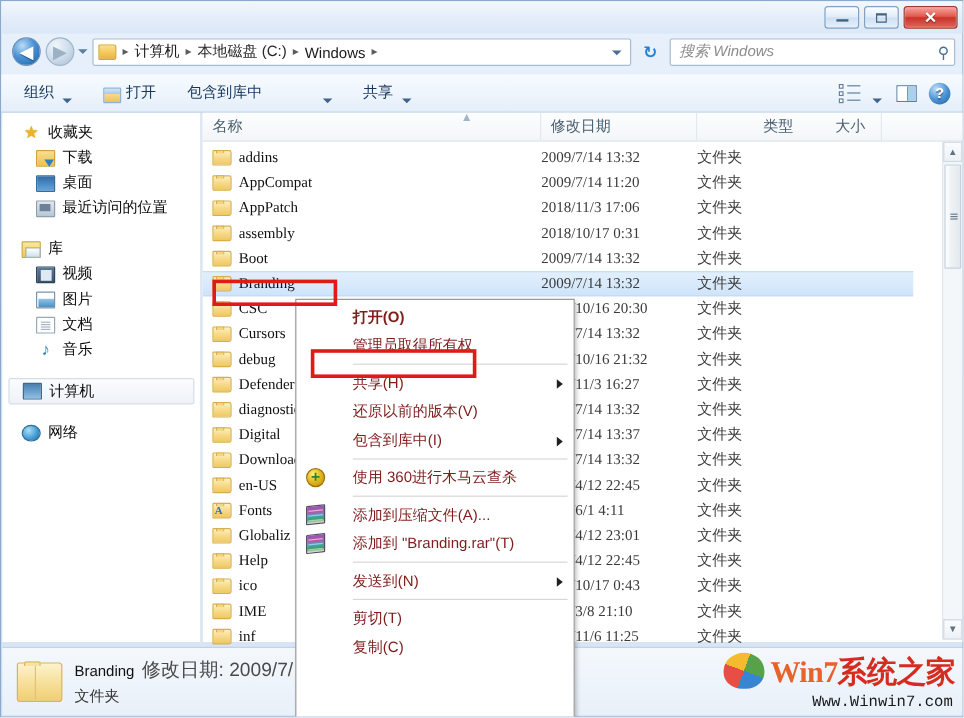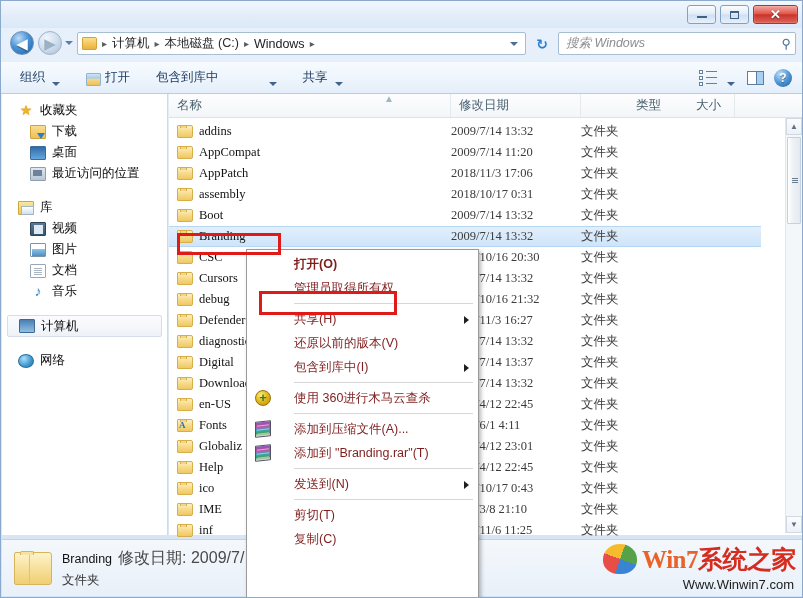--- a/index.html
+++ b/index.html
@@ -230,21 +230,21 @@
   #watermark { position:absolute; right:6px; bottom:6px; width:200px; height:48px;
     display:flex; flex-direction:column; align-items:flex-end; justify-content:center;
     pointer-events:none; }
   #wmrow { display:flex; align-items:center; gap:5px; }
   #wmflag { width:34px;height:30px; border-radius:50% 50% 45% 45%;
     background: conic-gradient(from 200deg at 50% 50%, #e8453c 0deg 90deg, #f5b823 90deg 180deg, #4f9e3f 180deg 270deg, #2f7fd0 270deg 360deg);
     opacity:.95; }
   #wmtext { font-family:"Liberation Serif", serif; font-weight:bold; font-size:25px;
     letter-spacing:-0.5px; }
   .wmw { color:#e8622a; } .wm7 { color:#e8622a; } .wmcn { color:#d62b1f; }
-  #wmurl { font-family:Liberation Sans, sans-serif; font-size:13px; color:#1a1a1a;
+  #wmurl { font-family:Liberation Mono, monospace; font-size:13px; color:#1a1a1a;
     margin-top:1px; margin-right:2px; }
 
   
   #ctxmenu {
     position:absolute; left:245px; top:248px; width:233px; height:350px;
     background:#ffffff; border:1px solid #9a9a9a;
     box-shadow: 2px 2px 4px rgba(0,0,0,.28);
     padding:2px 0; overflow:hidden; z-index:40;
   }
   .mi { height:24px; display:flex; align-items:center; position:relative;

